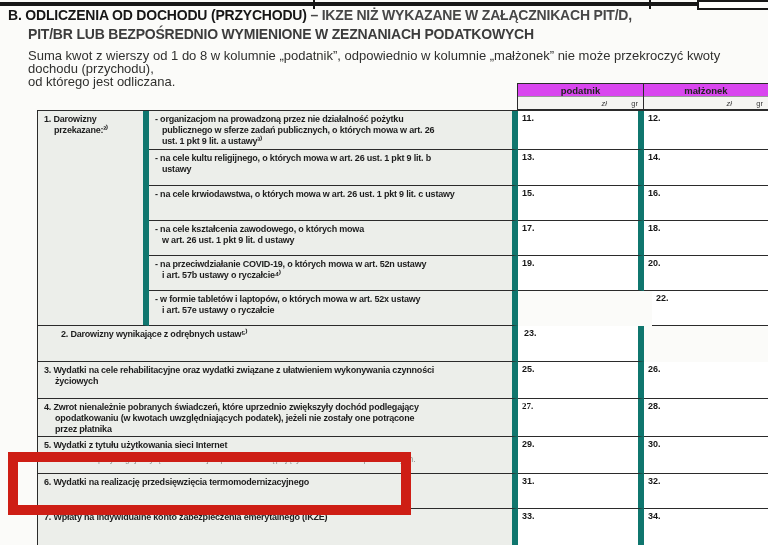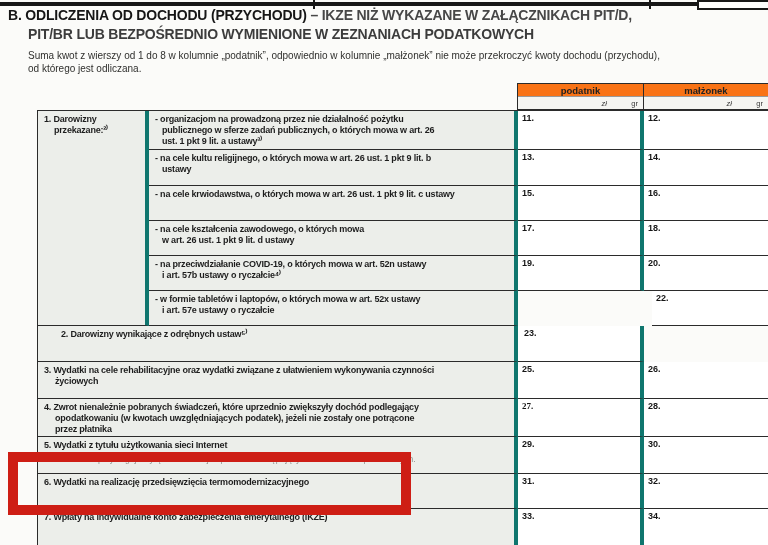--- a/index.html
+++ b/index.html
@@ -12,38 +12,38 @@
   .tick{position:absolute;top:0;width:2px;height:9px;background:#171717;}
   .corner-frag{position:absolute;left:697px;top:0;width:71px;height:10px;
     border:2px solid #171717;border-right:none;background:#fdfdfc;box-sizing:border-box;}
   
   .title1{position:absolute;left:8px;top:7px;font-size:14px;font-weight:bold;
     letter-spacing:-0.2px;white-space:nowrap;}
   .title1 .strong{color:#161616;}
   .title1 .rest{color:#474747;}
   .title2{position:absolute;left:28px;top:26px;font-size:14px;font-weight:bold;
     letter-spacing:-0.2px;color:#3c3c3c;white-space:nowrap;}
-  .subtitle{position:absolute;left:28px;top:49px;font-size:10px;line-height:13px;
+  .subtitle{position:absolute;left:28px;top:49px;font-size:13px;line-height:13px;
     color:#30302e;white-space:pre-line;}
   
   .amt-header{position:absolute;left:517px;top:83px;width:251px;height:27px;
-    display:flex;background:#f97316;border:1px solid #2b2b2b;border-right:none;box-sizing:border-box;}
+    display:flex;background:#d946ef;border:1px solid #2b2b2b;border-right:none;box-sizing:border-box;}
   .hcell{position:relative;flex:0 0 126px;box-sizing:border-box;border-right:1px solid #2b2b2b;}
   .hcell.last{flex:1 1 auto;border-right:none;}
   .hname{text-align:center;font-size:9.5px;font-weight:bold;padding-top:1px;color:#222;}
   .zlgr{position:absolute;left:0;right:0;bottom:0;height:12px;background:#f5f5f2;border-top:1px solid #9a9a9a;}
   .cur{position:absolute;bottom:1px;font-size:7.5px;color:#3a3a3a;}
   .cur.zl{right:36px;font-style:italic;}
   .cur.gr{right:5px;}
   
   .tbl{position:absolute;left:37px;top:110px;width:731px;height:442px;
     display:grid;grid-template-columns:111px 369px 126px 125px;
     grid-template-rows:39px 36px 35px 35px 35px 35px 36px 37px 38px 37px 35px 44px;
     border-top:1px solid #2b2b2b;border-left:1px solid #2b2b2b;}
-  .td{box-sizing:border-box;border-right:4px solid #0f766e;border-bottom:1px solid #2b2b2b;
+  .td{box-sizing:border-box;border-right:6px solid #0f766e;border-bottom:1px solid #2b2b2b;
     overflow:hidden;}
   .td.g{background:#eceeea;padding:3px 5px 0 6px;font-size:9px;font-weight:700;
     letter-spacing:-0.2px;line-height:11px;color:#1d1d1d;}
   .td.w{background:#ffffff;font-size:9px;font-weight:700;color:#151515;padding:2px 0 0 4px;}
   .td.br0{border-right:none;}
   .td.bb0{border-bottom:none;}
   .txt{white-space:pre;padding-left:7px;text-indent:-7px;}
   .txtl{white-space:pre;padding-left:10px;text-indent:-10px;}
   .txt2{white-space:pre;padding-left:11px;text-indent:-11px;}
   .note{font-size:8.5px;font-weight:400;letter-spacing:0;color:#8f8f8c;

